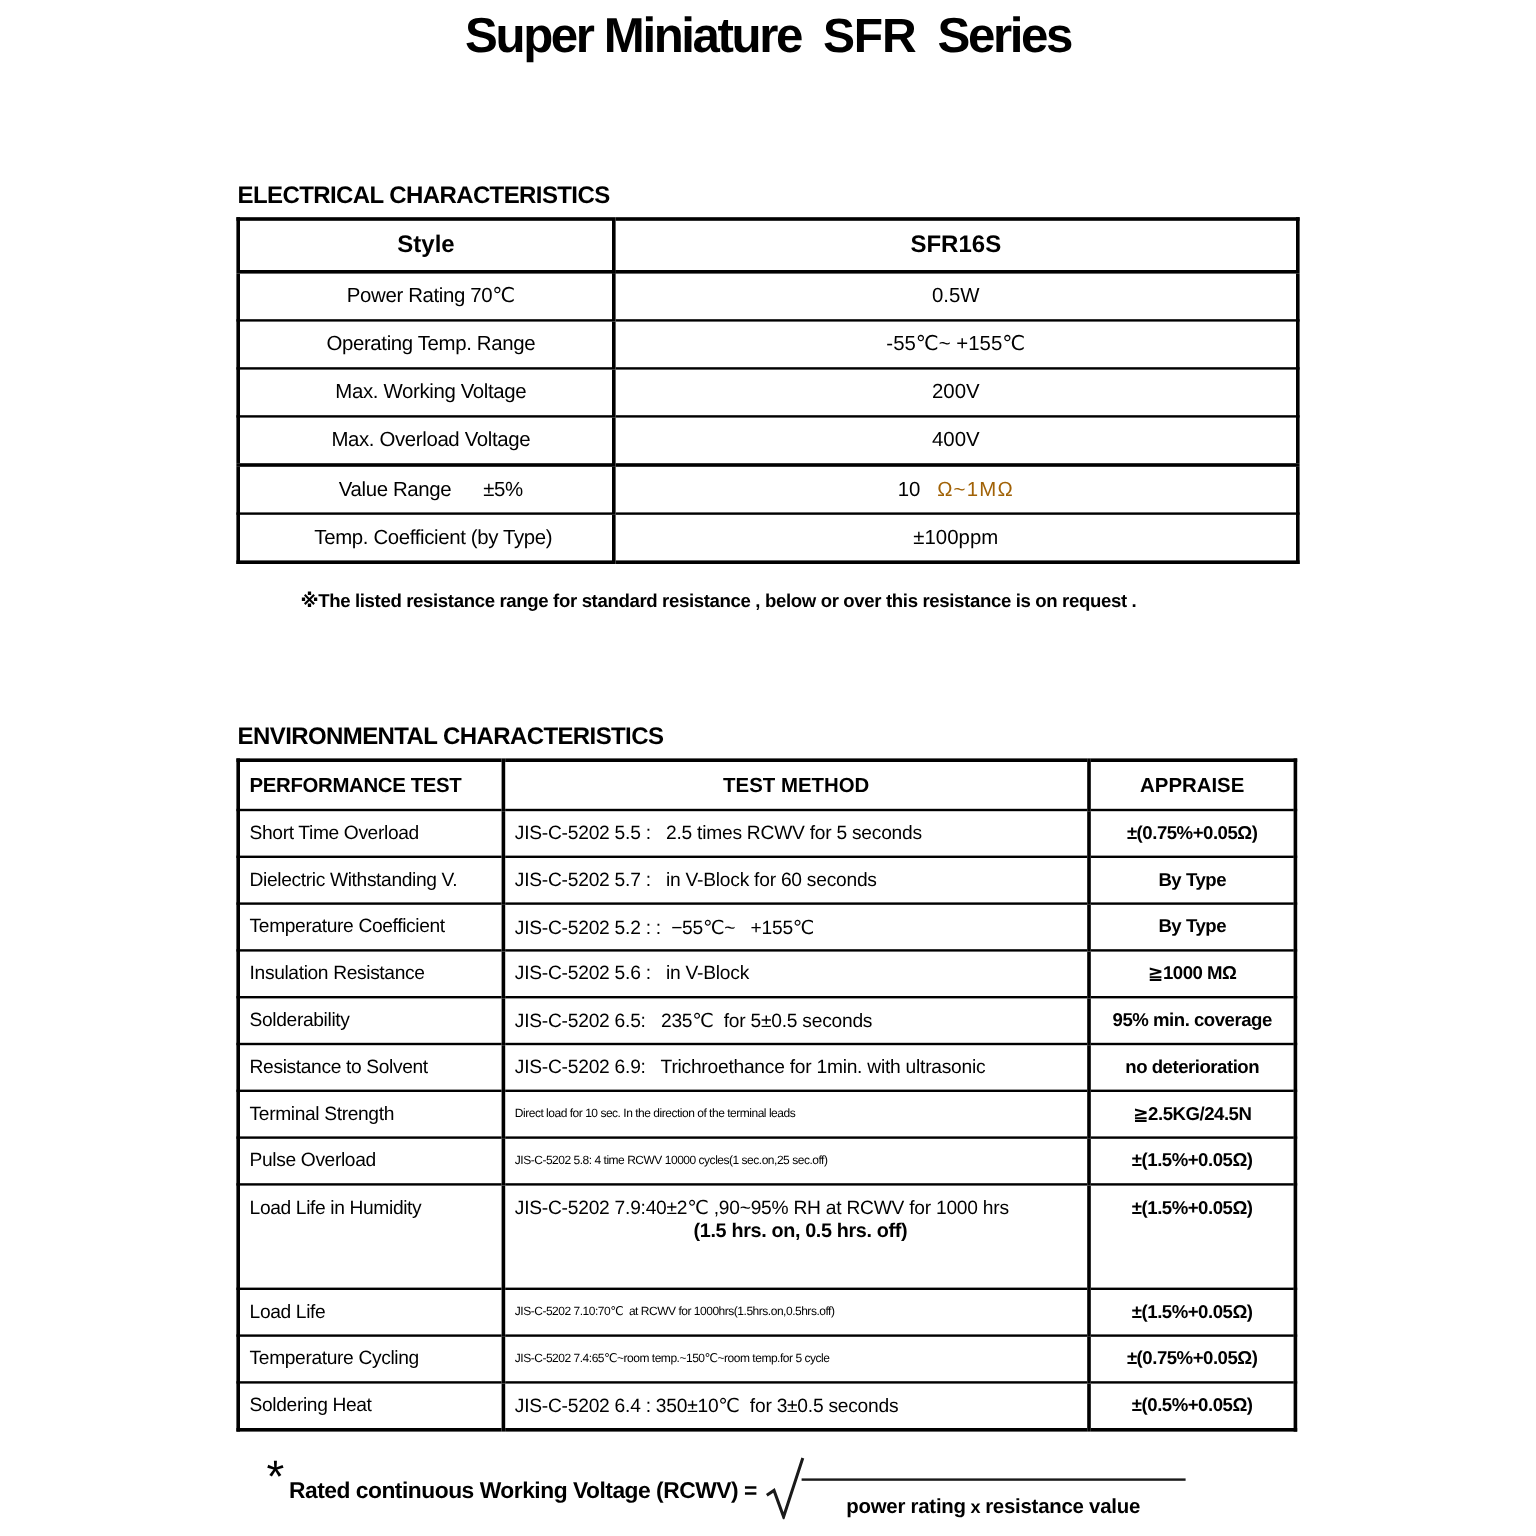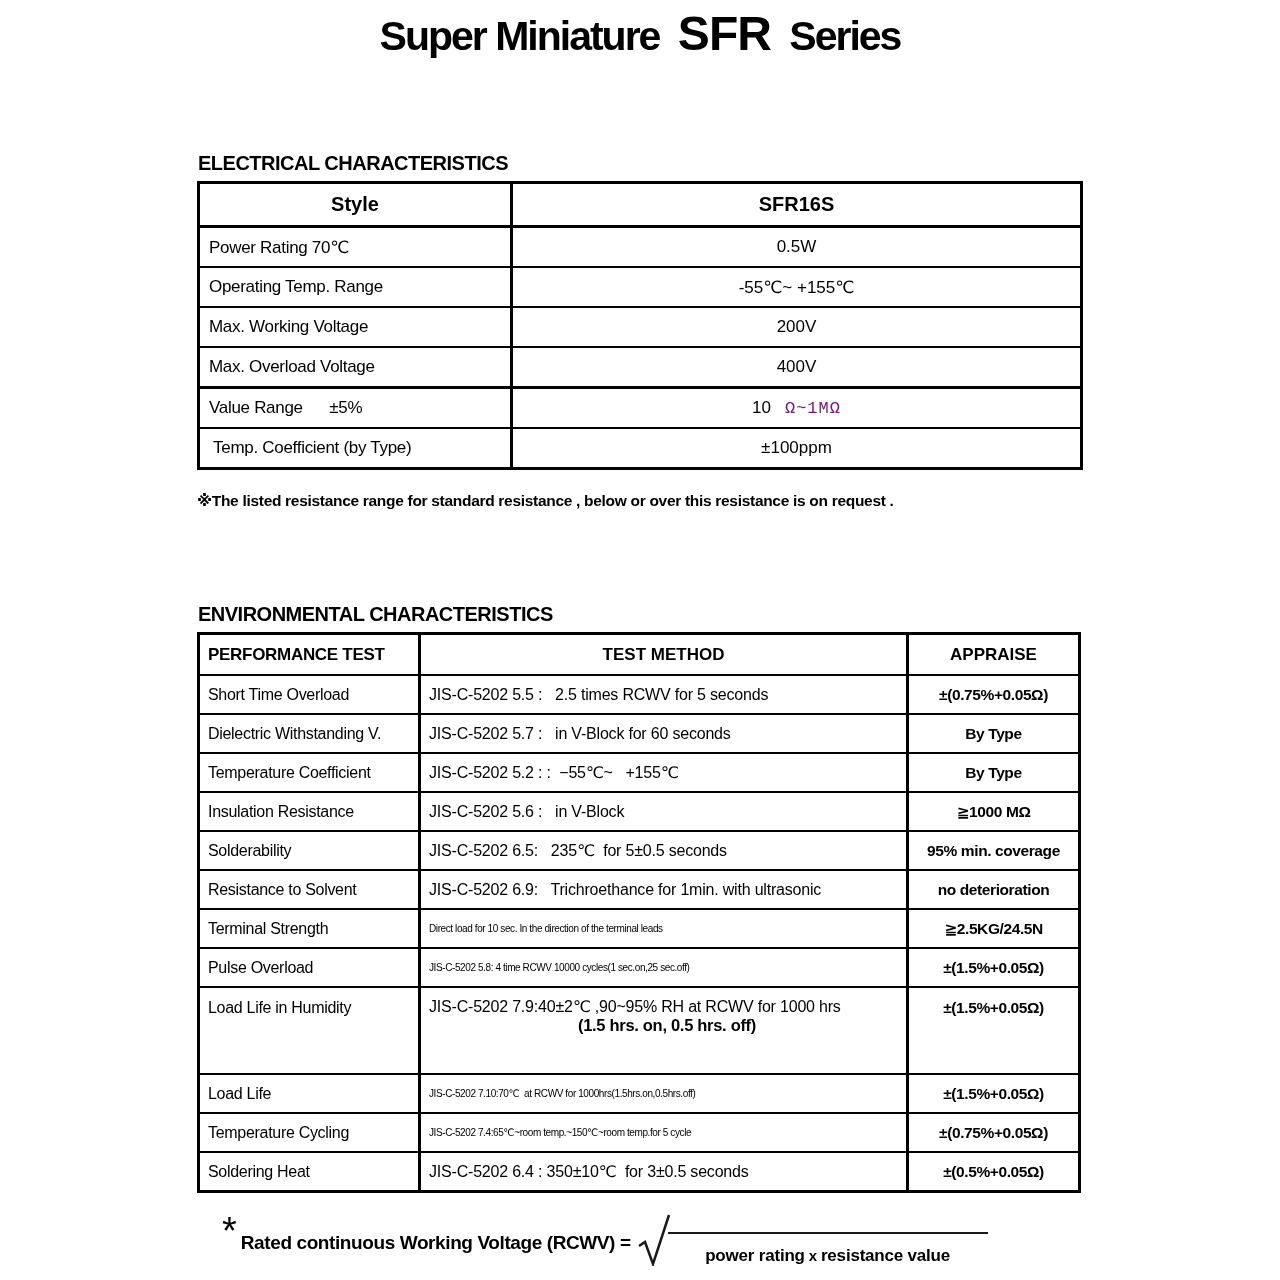--- a/index.html
+++ b/index.html
@@ -1,46 +1,46 @@
 <!DOCTYPE html>
 <html><head>
 <meta charset="utf-8">
 <style>
   html,body{margin:0;padding:0;background:#ffffff;}
   body{width:1280px;height:1280px;position:relative;font-family:"Liberation Sans","DejaVu Sans",sans-serif;color:#000;}
 
   
   .page-title{position:absolute;top:6px;left:0;width:100%;text-align:center;white-space:nowrap;}
   .page-title .t-pre{font-size:41px;font-weight:bold;letter-spacing:-2px;}
-  .page-title .t-model{font-size:48px;font-weight:bold;letter-spacing:-1px;margin:0 14px;}
+  .page-title .t-model{font-size:40px;font-weight:bold;letter-spacing:-1px;margin:0 14px;}
   .page-title .t-suf{font-size:41px;font-weight:bold;letter-spacing:-2px;}
 
   
   .sec-head{position:absolute;left:198px;font-size:20px;font-weight:bold;letter-spacing:-0.5px;}
   #elec-head{top:152px;}
   #env-head{top:603px;}
 
   
   table{border-collapse:collapse;table-layout:fixed;}
   td,th{overflow:hidden;}
 
   
   #elec-table{position:absolute;left:197px;top:181px;width:886px;border:3px solid #000;}
   #elec-table th,#elec-table td{border:2px solid #000;}
   #elec-table th:first-child,#elec-table td:first-child{border-right:3px solid #000;}
   #elec-table tr.head th{height:39px;font-size:20px;font-weight:bold;border-bottom:3px solid #000;}
-  #elec-table td{height:36px;font-size:17px;}
+  #elec-table td{height:36px;font-size:17px;text-align:center;}
   #elec-table td.lbl{padding-left:9px;white-space:pre;letter-spacing:-0.3px;}
   #elec-table td.val{text-align:center;}
   #elec-table tr.thick-top td{border-top:3px solid #000;}
-  .serif-val{font-family:Liberation Mono, monospace;color:#701a75;letter-spacing:1px;margin-left:14px;}
+  .serif-val{font-family:Liberation Sans, sans-serif;color:#a16207;letter-spacing:1px;margin-left:14px;}
   .bold{font-weight:bold;}
 
   
-  #elec-footnote{position:absolute;left:197px;top:492px;width:750px;text-align:left;font-size:15.5px;font-weight:bold;letter-spacing:-0.3px;white-space:nowrap;}
+  #elec-footnote{position:absolute;left:197px;top:492px;width:750px;text-align:right;font-size:15.5px;font-weight:bold;letter-spacing:-0.3px;white-space:nowrap;}
 
   
   #env-table{position:absolute;left:197px;top:632px;width:884px;border:3px solid #000;}
   #env-table th,#env-table td{border:2px solid #000;}
   #env-table th:first-child,#env-table td:first-child{border-right:3px solid #000;}
   #env-table th:last-child,#env-table td:last-child{border-left:3px solid #000;}
   #env-table tr.head th{height:37px;font-size:17px;font-weight:bold;}
   #env-table tr.head th.h-test{text-align:left;padding-left:8px;letter-spacing:-0.3px;}
   #env-table td{height:35px;font-size:16px;}
   #env-table td.test{padding-left:8px;letter-spacing:-0.3px;white-space:pre;}

